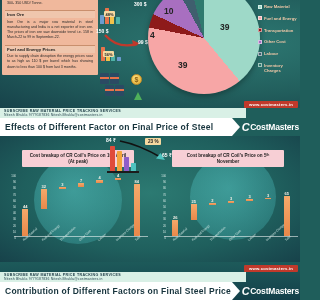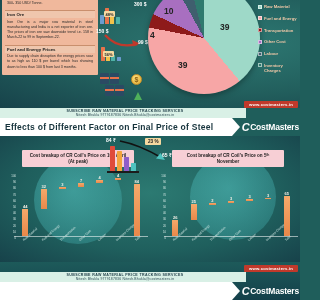--- a/index.html
+++ b/index.html
@@ -70,21 +70,21 @@
   
   .legend { position: absolute; left: 258px; top: 4px; width: 42px; }
   .lg-row { display: flex; align-items: flex-start; margin-bottom: 6.5px; }
   .lg-sw {
     width: 4px; height: 4px; margin-right: 2px; margin-top: 0.5px; flex: 0 0 auto;
     border: 0.5px solid rgba(255,255,255,0.55);
   }
   .lg-tx { font-size: 4.2px; font-weight: bold; color: #f2c9a8; line-height: 1.25; }
 
   
-  .banner { position: absolute; left: 0; width: 300px; text-align: center; }
+  .banner { position: absolute; left: 0; width: 300px; }
   .sub-strip {
     background: #d9f0e6; width: 246px; padding: 1px 0 1px 4px;
   }
   .sub-l1 { font-size: 3.6px; font-weight: bold; letter-spacing: 0.35px; color: #1d3b45; }
   .sub-l2 { font-size: 3.4px; color: #1d3b45; letter-spacing: 0.2px; }
   .title-row { position: relative; height: 18px; }
   .title-bg {
     position: absolute; left: 0; top: 0; height: 18px; width: 240px;
     background: #ffffff;
     clip-path: polygon(0 0, 232px 0, 240px 9px, 232px 18px, 0 18px);
@@ -378,20 +378,21 @@
 
   <div class="bottom-band"></div>
   <div class="banner" style="top:272px;">
     <div class="sub-strip">
       <div class="sub-l1">SUBSCRIBE RAW MATERIAL PRICE TRACKING SERVICES</div>
       <div class="sub-l2">Nitesh Bhukla  9779187836  Nitesh.Bhukla@costmasters.in</div>
     </div>
     <div class="url-pill">www.costmasters.in</div>
     <div class="title-row">
       <div class="title-bg"></div>
+      <div class="title-tx">Contribution of Different Factors on Final Steel Price</div>
       <div class="brand">
         <span class="brand-mark">C</span>
         <span class="brand-tx">CostMasters</span>
       </div>
     </div>
   </div>
 
 </div>
 
 </body></html>

